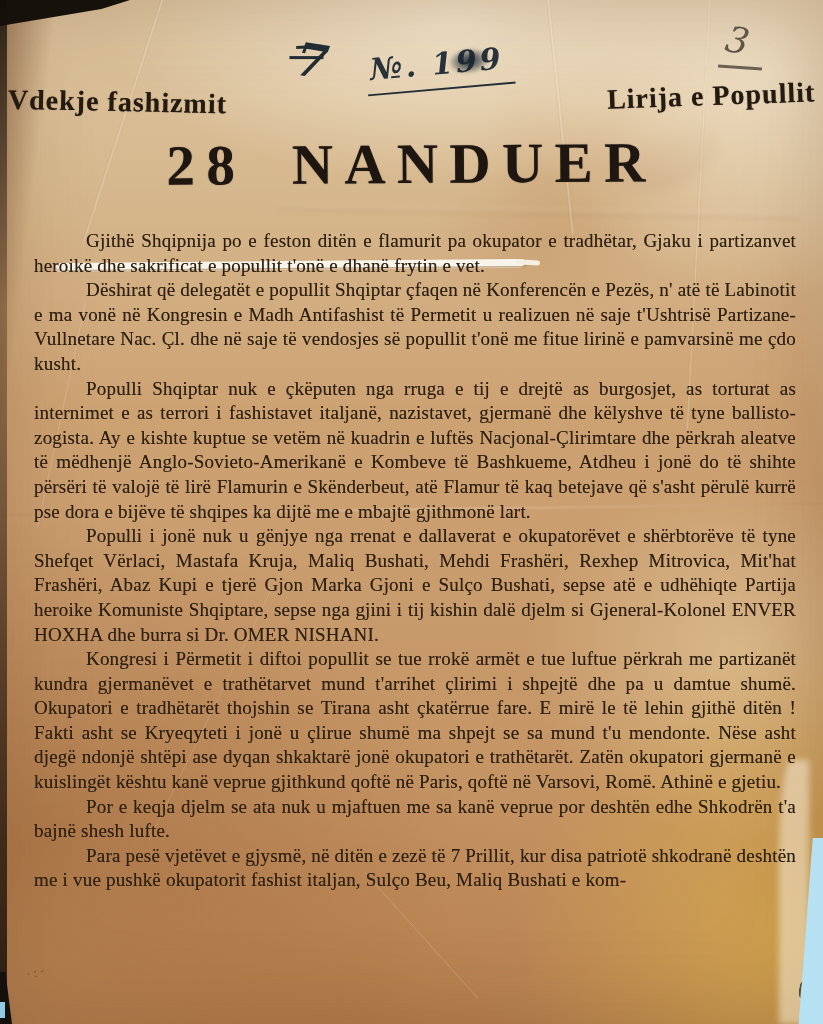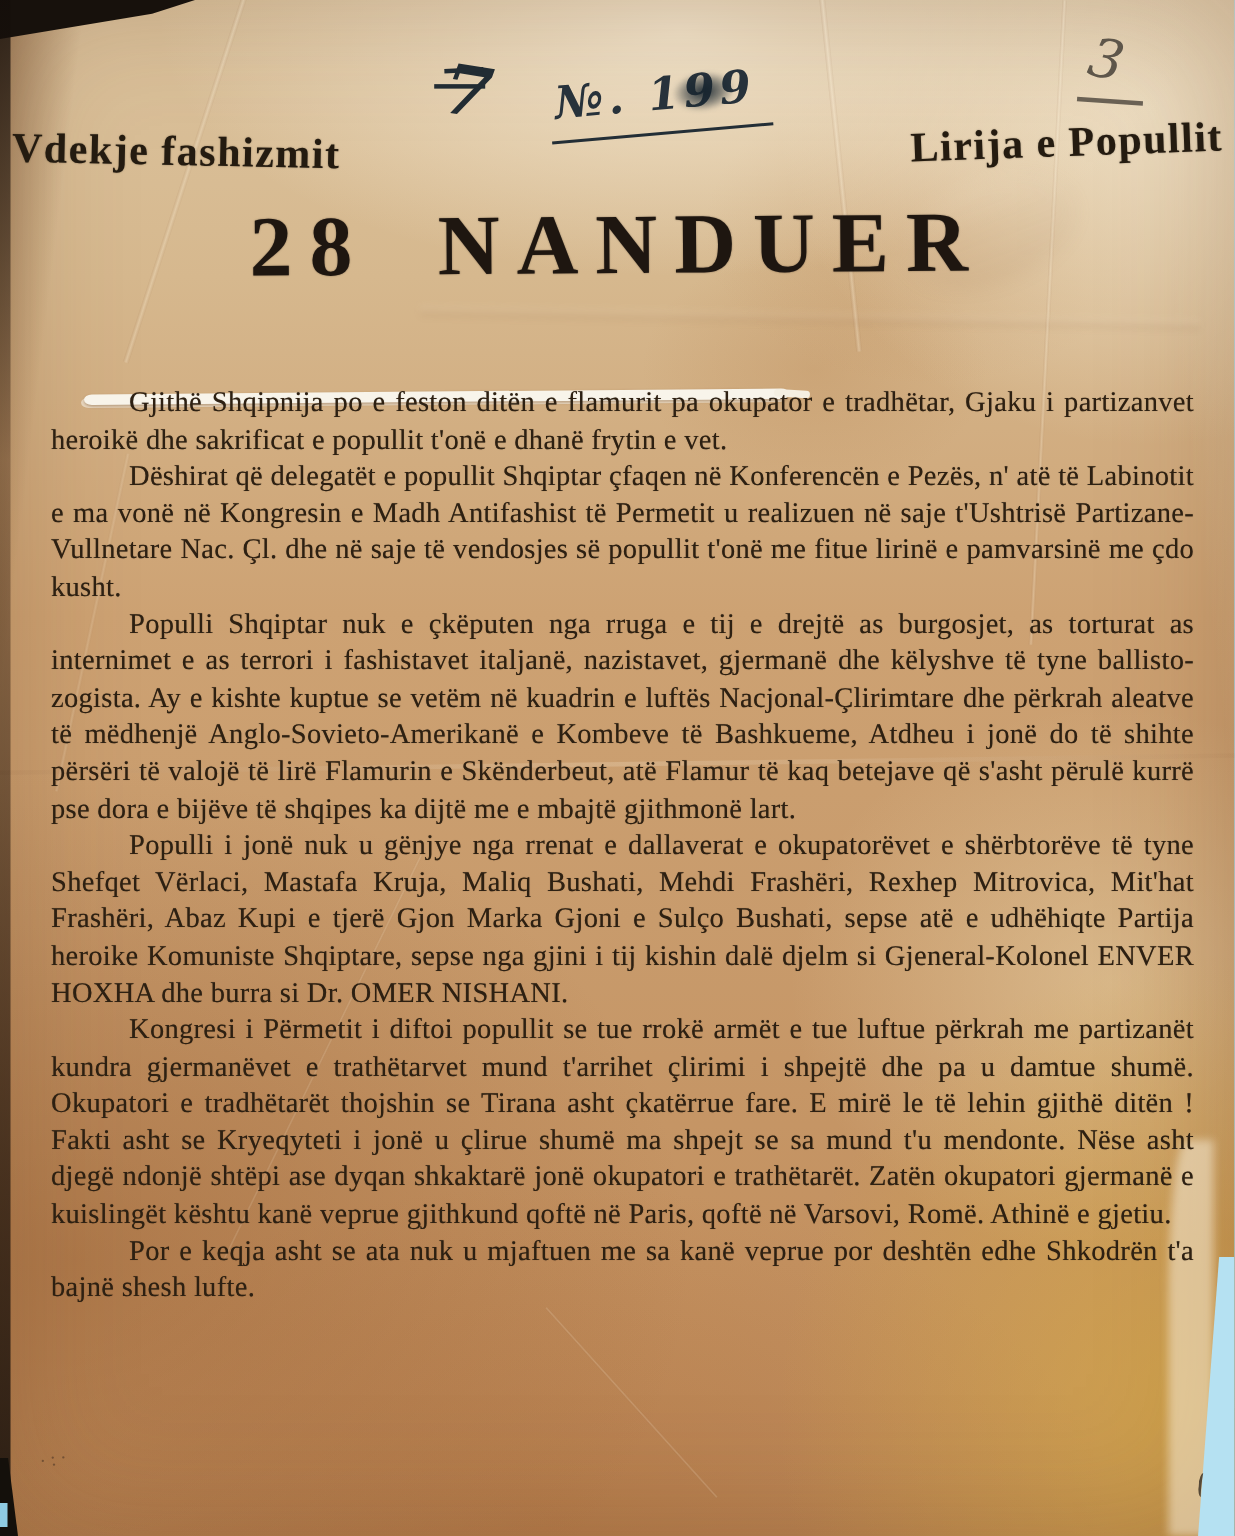--- a/index.html
+++ b/index.html
@@ -63,21 +63,21 @@
   .slogan { position:absolute; font-weight:bold; font-size:28px; color:#241b10;
             text-shadow:0 0 1px rgba(36,27,16,.5); letter-spacing:1px; }
   #slogan-left  { left:8px;  top:86px; transform:rotate(1.2deg); }
   #slogan-right { right:8px; top:80px; transform:rotate(-2deg); }
   #doc-title { position:absolute; left:0; top:131px; width:100%; text-align:center;
                font-size:57px; font-weight:bold; color:#1e1610; letter-spacing:.2em; word-spacing:.35em;
                text-shadow:0 0 1px rgba(30,22,16,.6); transform:rotate(-.4deg); }
   
   #body-text { position:absolute; left:34px; right:27px; top:229px; color:#2d2012;
                font-size:19px; line-height:24.6px; text-align:justify; letter-spacing:.2px;
-               text-shadow:0 0 .5px rgba(45,32,18,.55);margin-top:28px; }
+               text-shadow:0 0 .5px rgba(45,32,18,.55); }
   #body-text p { text-indent:52px; }
   #white-underline { position:absolute; left:56px; top:261px; width:470px; height:7px;
                      background:#f8f4ea; border-radius:6px/4px; transform:rotate(-.5deg);
                      box-shadow:0 1px 2px rgba(120,80,40,.45), -2px 2px 0 rgba(248,244,234,.6); }
   #white-underline::after { content:""; position:absolute; right:-14px; top:1px; width:24px; height:5px;
                      background:#f4efe2; border-radius:4px; transform:rotate(4deg); }
 </style>
 </head>
 <body>
 
@@ -118,15 +118,16 @@
   <div id="doc-title">28 NANDUER</div>
 
   <div id="white-underline"></div>
 
   <main id="body-text">
     <p>Gjithë Shqipnija po e feston ditën e flamurit pa okupator e tradhëtar, Gjaku i partizanvet heroikë dhe sakrificat e popullit t'onë e dhanë frytin e vet.</p>
     <p>Dëshirat që delegatët e popullit Shqiptar çfaqen në Konferencën e Pezës, n' atë të Labinotit e ma vonë në Kongresin e Madh Antifashist të Permetit u realizuen në saje t'Ushtrisë Partizane-Vullnetare Nac. Çl. dhe në saje të vendosjes së popullit t'onë me fitue lirinë e pamvarsinë me çdo kusht.</p>
     <p>Populli Shqiptar nuk e çkëputen nga rruga e tij e drejtë as burgosjet, as torturat as internimet e as terrori i fashistavet italjanë, nazistavet, gjermanë dhe këlyshve të tyne ballisto-zogista. Ay e kishte kuptue se vetëm në kuadrin e luftës Nacjonal-Çlirimtare dhe përkrah aleatve të mëdhenjë Anglo-Sovieto-Amerikanë e Kombeve të Bashkueme, Atdheu i jonë do të shihte përsëri të valojë të lirë Flamurin e Skënderbeut, atë Flamur të kaq betejave që s'asht përulë kurrë pse dora e bijëve të shqipes ka dijtë me e mbajtë gjithmonë lart.</p>
     <p>Populli i jonë nuk u gënjye nga rrenat e dallaverat e okupatorëvet e shërbtorëve të tyne Shefqet Vërlaci, Mastafa Kruja, Maliq Bushati, Mehdi Frashëri, Rexhep Mitrovica, Mit'hat Frashëri, Abaz Kupi e tjerë Gjon Marka Gjoni e Sulço Bushati, sepse atë e udhëhiqte Partija heroike Komuniste Shqiptare, sepse nga gjini i tij kishin dalë djelm si Gjeneral-Kolonel ENVER HOXHA dhe burra si Dr. OMER NISHANI.</p>
     <p>Kongresi i Përmetit i diftoi popullit se tue rrokë armët e tue luftue përkrah me partizanët kundra gjermanëvet e trathëtarvet mund t'arrihet çlirimi i shpejtë dhe pa u damtue shumë. Okupatori e tradhëtarët thojshin se Tirana asht çkatërrue fare. E mirë le të lehin gjithë ditën ! Fakti asht se Kryeqyteti i jonë u çlirue shumë ma shpejt se sa mund t'u mendonte. Nëse asht djegë ndonjë shtëpi ase dyqan shkaktarë jonë okupatori e trathëtarët. Zatën okupatori gjermanë e kuislingët kështu kanë veprue gjithkund qoftë në Paris, qoftë në Varsovi, Romë. Athinë e gjetiu.</p>
-    <p>Por e keqja asht se ata nuk u mjaftuen me sa kanë veprue por deshtën edhe Shkodrën t'a bajnë shesh lufte.</p>
+    <p>Por e keqja djelm se ata nuk u mjaftuen me sa kanë veprue por deshtën edhe Shkodrën t'a bajnë shesh lufte.</p>
+    <p>Para pesë vjetëvet e gjysmë, në ditën e zezë të 7 Prillit, kur disa patriotë shkodranë deshtën me i vue pushkë okupatorit fashist italjan, Sulço Beu, Maliq Bushati e kom-</p>
   </main>
 </div>
 
 </body></html>

